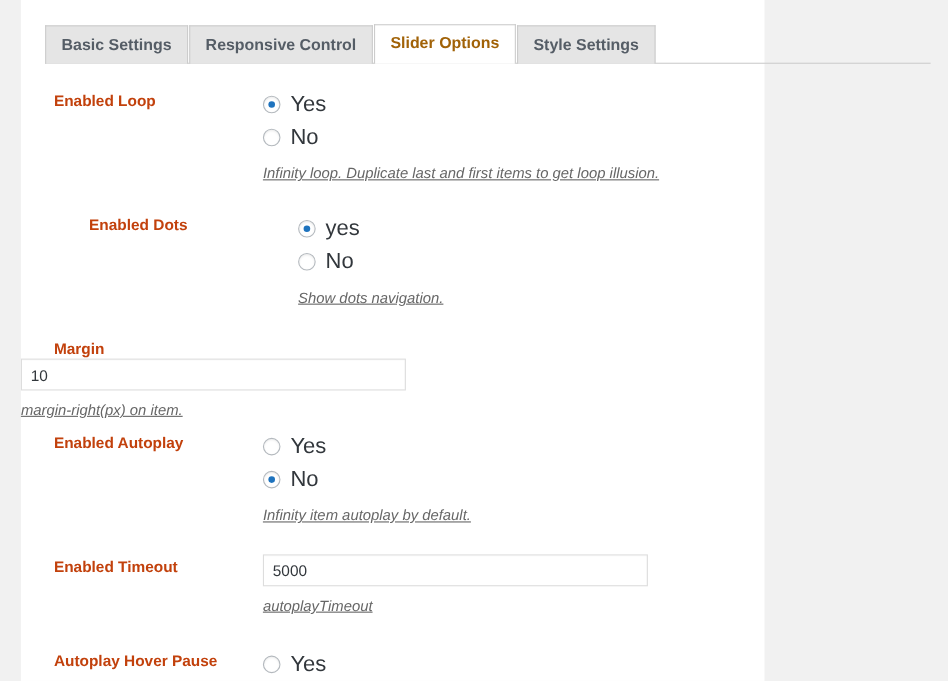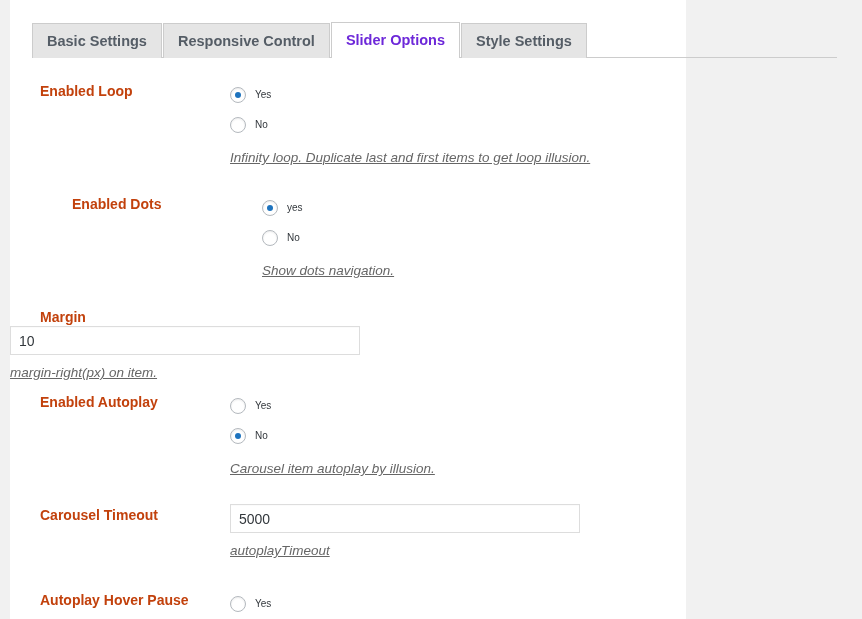--- a/index.html
+++ b/index.html
@@ -17,21 +17,21 @@
   #screen {
     position: relative;
     width: 862px;
     height: 619px;
     background: #f1f1f1;
     overflow: hidden;
   }
   
   #panel {
     position: absolute;
-    left: 10px;
+    left: 19px;
     top: 0;
     width: 676px;
     height: 619px;
     background: #ffffff;
   }
   
   #tabs-wrap {
     position: absolute;
     left: 22px;
     top: 22px;
@@ -58,21 +58,21 @@
     color: #555d66;
     font-size: 14.5px;
     font-weight: 600;
     white-space: nowrap;
     cursor: pointer;
     position: relative;
     top: 1px;
   }
   .tab.active {
     background: #ffffff;
-    color: #6d28d9;
+    color: #a16207;
     border-color: #ccc;
     top: 1px;
     height: 36px;
     line-height: 34px;
   }
   
   #form {
     position: absolute;
     left: 0;
     top: 80px;
@@ -120,21 +120,21 @@
     left: 50%;
     top: 50%;
     width: 6px;
     height: 6px;
     margin: -3px 0 0 -3px;
     border-radius: 50%;
     background: #1e73be;
   }
   .radio-label {
     margin-left: 9px;
-    font-size: 10px;
+    font-size: 20px;
     color: #32373c;
     line-height: 1;
     cursor: pointer;
     text-align: center;
   }
   .desc {
     font-style: italic;
     font-size: 13.5px;
     color: #666;
     line-height: 1.4;
@@ -212,25 +212,25 @@
           <div class="row-field">
             <div class="radio-line">
               <span class="radio"></span>
               <span class="radio-label">Yes</span>
             </div>
             <div class="radio-line">
               <span class="radio checked"></span>
               <span class="radio-label">No</span>
             </div>
             <div class="field-desc-gap"></div>
-            <div class="desc">Carousel item autoplay by illusion.</div>
+            <div class="desc">Infinity item autoplay by default.</div>
           </div>
         </div>
         <div class="row" style="position: absolute; top: 424px; left: 0px; width: 840px;">
-          <div class="row-label">Carousel Timeout</div>
+          <div class="row-label">Enabled Timeout</div>
           <div class="row-field"><input type="text" class="text-input" placeholder="" value="5000" style=""><div class="field-desc-gap"></div><div class="desc">autoplayTimeout</div></div>
         </div>
         <div class="row" style="position: absolute; top: 509px; left: 0px; width: 840px;">
           <div class="row-label">Autoplay Hover Pause</div>
           <div class="row-field">
             <div class="radio-line">
               <span class="radio"></span>
               <span class="radio-label">Yes</span>
             </div>
           </div>

